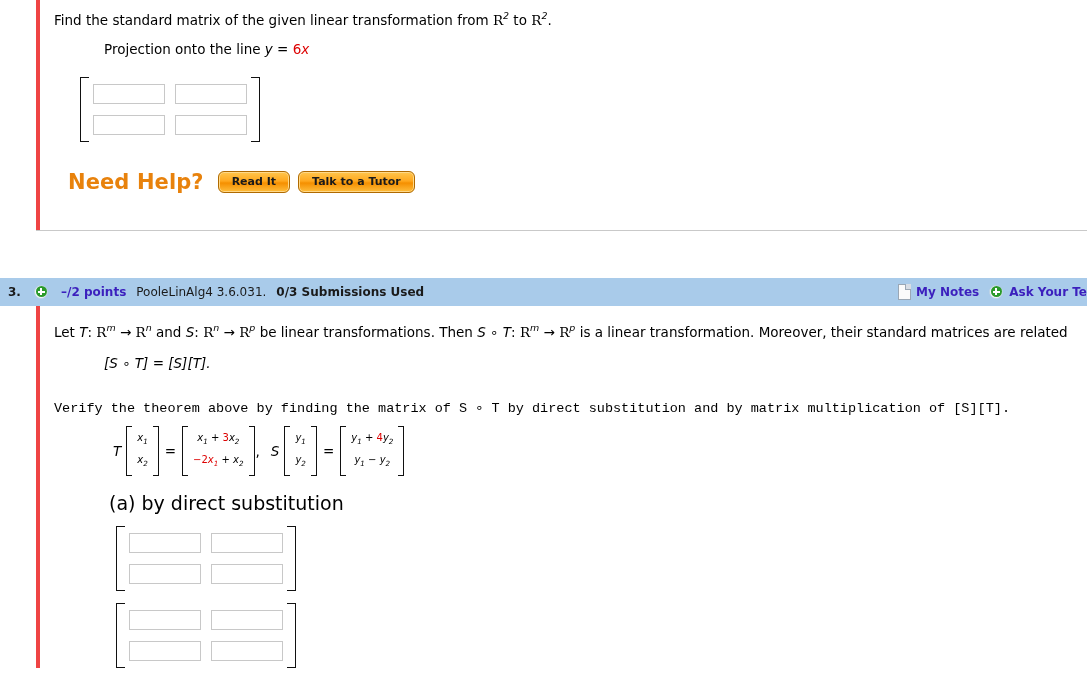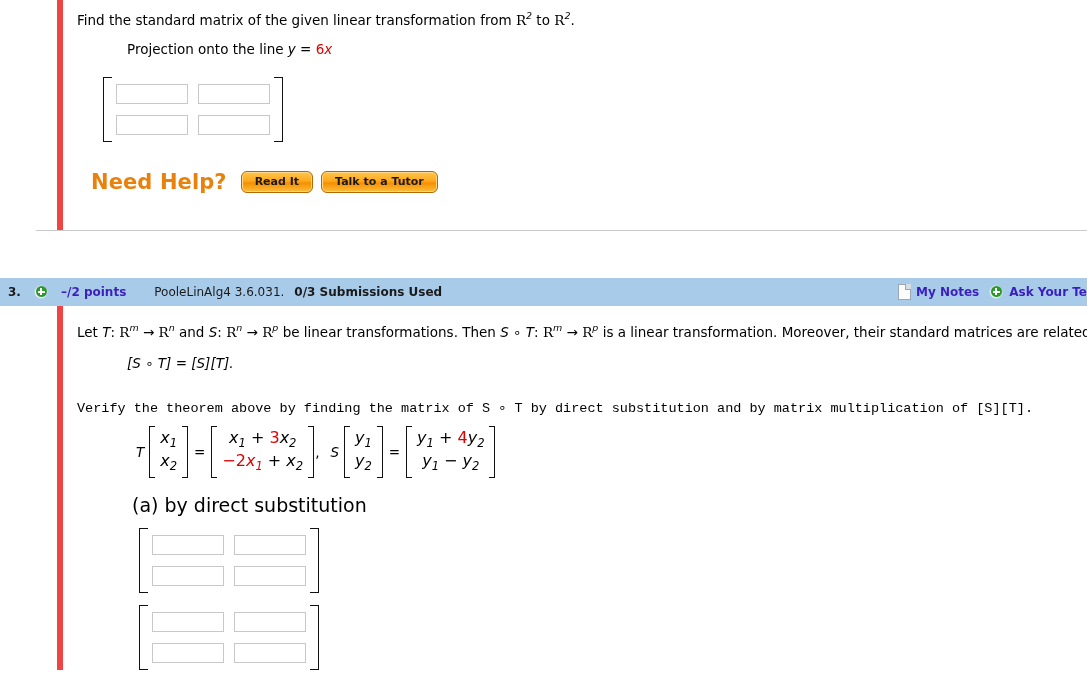--- a/index.html
+++ b/index.html
@@ -13,22 +13,22 @@
     position: relative;
     width: 1087px;
     height: 696px;
     overflow: hidden;
     background: #ffffff;
   }
 
   
   .q-body {
     position: relative;
-    margin-left: 57px;
-    border-left: 6px solid #ef4444;
+    margin-left: 36px;
+    border-left: 4px solid #ef4444;
     padding: 0 0 0 14px;
   }
 
   .prompt {
     font-size: 13.5px;
     line-height: 19px;
     padding-top: 6px;
     white-space: nowrap;
   }
   .sub-prompt {
@@ -93,21 +93,21 @@
     content: "";
     position: absolute;
     top: 0; bottom: 0;
     width: 5px;
     border-top: 1.3px solid #111;
     border-bottom: 1.3px solid #111;
   }
   .imat::before { left: 0;  border-left: 1.3px solid #111; }
   .imat::after  { right: 0; border-right: 1.3px solid #111; }
   .imat .ir {
-    font-size: 16px;
+    font-size: 10px;
     line-height: 18px;
     text-align: center;
     font-style: italic;
     white-space: nowrap;
     padding: 0 2px;
   }
   sub.s { font-size: 0.72em; vertical-align: sub; font-style: italic; }
 
   .formula-row {
     padding-left: 55px;
@@ -174,21 +174,21 @@
   .qbar .qnum {
     font-weight: bold;
     color: #1a1a1a;
     width: 26px;
     font-size: 12px;
   }
   .qbar .points {
     color: #3b1fbd;
     font-weight: bold;
     padding-left: 7px;
-    padding-right: 28px;
+    padding-right: 10px;
     font-size: 12px;
   }
   .qbar .qcode {
     color: #1a1a1a;
     padding-right: 10px;
     font-size: 12px;
   }
   .qbar .subs {
     color: #1a1a1a;
     font-weight: bold;

